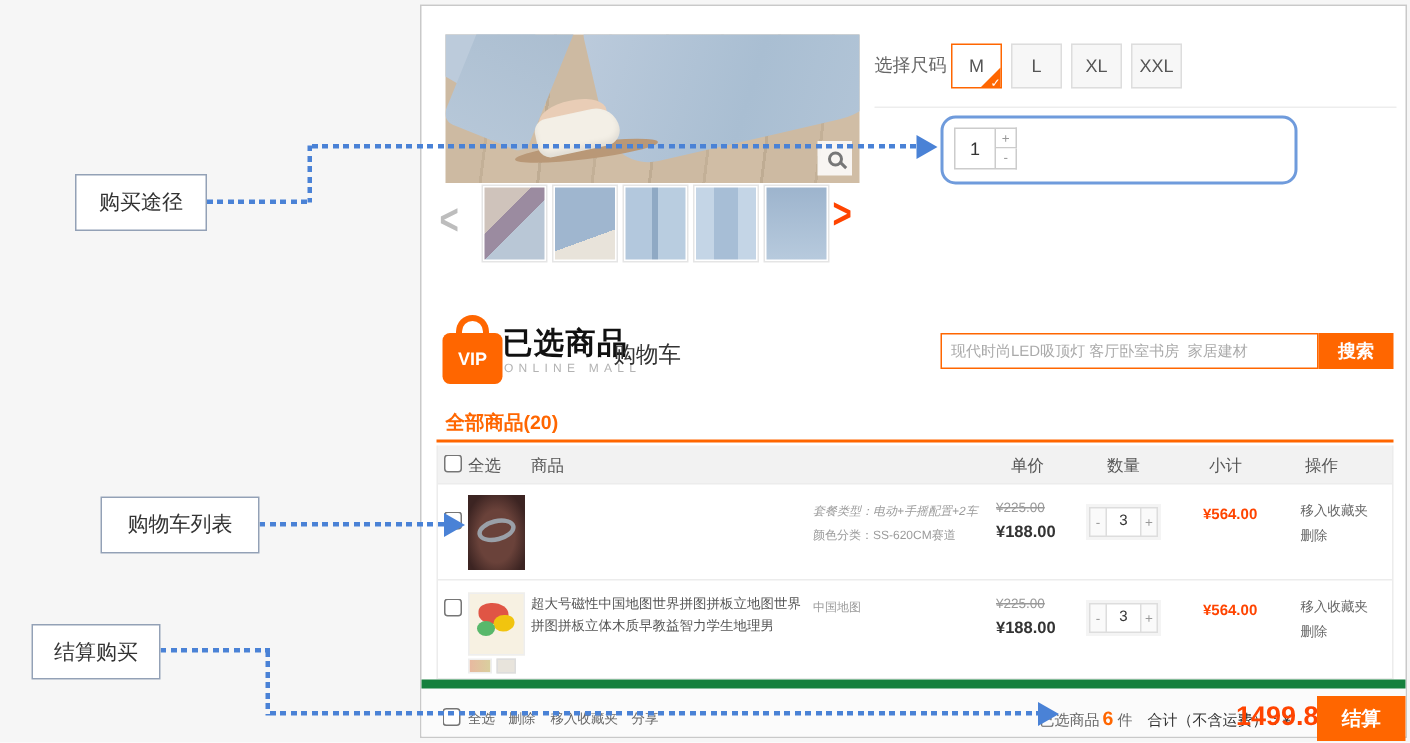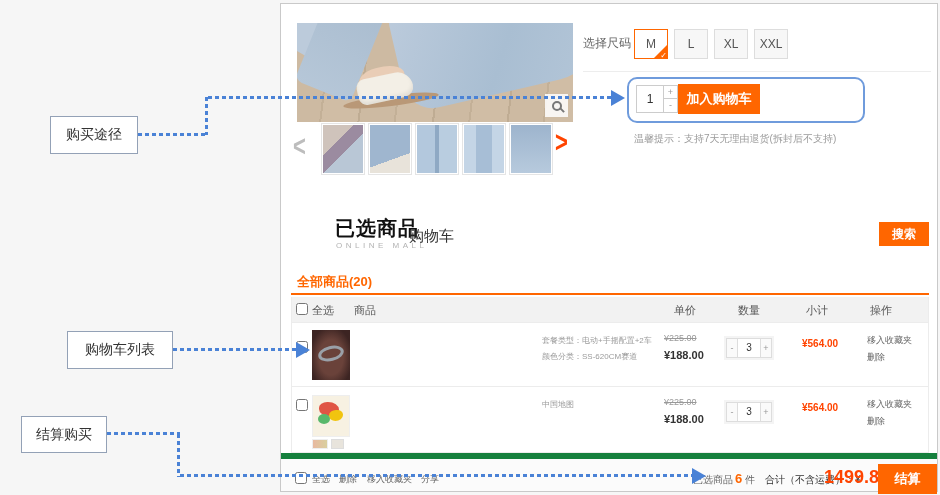--- a/index.html
+++ b/index.html
@@ -161,26 +161,31 @@
   </div>
   <div class="abs buy-divider"></div>
 
   <div class="abs qty-wrap">
     <div class="qty-box">1</div>
     <div class="qty-btns">
       <div class="qty-btn">+</div>
       <div class="qty-btn">-</div>
     </div>
   </div>
-  <button class="abs btn-cart">加入购物车</button>
-  <div class="abs tip">温馨提示：支持7天无理由退货(拆封后不支持)</div>
-
+
+  <div class="abs bag">
+    <div class="bag-handle"></div>
+    <div class="bag-body">
+        <span>VIP</span>
+      </div>
+  </div>
   <div class="abs mall-name">已选商品</div>
   <div class="abs mall-en">ONLINE MALL</div>
   <div class="abs mall-page">购物车</div>
+  <input class="abs search-input" readonly="" placeholder="现代时尚LED吸顶灯 客厅卧室书房  家居建材" style="">
   <button class="abs search-btn">搜索</button>
 
   <div class="abs section-title">全部商品(20)</div>
   <div class="abs section-line"></div>
 
   <div class="abs table">
     <div class="thead">
       <input type="checkbox" class="abs cb" style="left: 4px; top: 6px;">
       <span class="abs" style="left:20px;top:6px;">全选</span>
       <span class="abs" style="left:62px;top:6px;">商品</span>
@@ -188,21 +193,21 @@
       <span class="abs" style="left:446px;top:6px;text-align:right;">数量</span>
       <span class="abs" style="left:514px;top:6px;">小计</span>
       <span class="abs" style="left:578px;top:6px;">操作</span>
     </div>
 
     <div class="row r1">
       <input type="checkbox" class="abs cb" style="left: 4px; top: 18px;">
       <div class="abs img1" style="left:20px;top:7px;">
           <div class="track-ring"></div>
         </div>
-      <div class="abs p-spec" style="left:250px;top:12px;">套餐类型：电动+手摇配置+2车</div>
+      <div class="abs p-spec" style="left:250px;top:12px;font-style:italic;">套餐类型：电动+手摇配置+2车</div>
       <div class="abs p-spec" style="left:250px;top:28px;">颜色分类：SS-620CM赛道</div>
       <div class="abs p-old" style="left:372px;top:10px;">¥225.00</div>
       <div class="abs p-new" style="left:372px;top:26px;">¥188.00</div>
       <div class="abs row-qty" style="left:432px;top:13px;">
         <div class="rq-btn">-</div>
         <div class="rq-box">3</div>
         <div class="rq-btn">+</div>
       </div>
       <div class="abs p-sub" style="left:510px;top:15px;">¥564.00</div>
       <div class="abs p-op" style="left:575px;top:11px;">移入收藏夹</div>
@@ -211,20 +216,21 @@
 
     <div class="row r2">
       <input type="checkbox" class="abs cb" style="left: 4px; top: 12px;">
       <div class="abs img2" style="left:20px;top:8px;">
         <div class="blob-r"></div>
         <div class="blob-y"></div>
         <div class="blob-g"></div>
       </div>
       <div class="abs mini" style="left:20px;top:52px;"></div>
       <div class="abs mini2" style="left:39px;top:52px;"></div>
+      <div class="abs p-title" style="left:62px;top:8px;">超大号磁性中国地图世界拼图拼板立地图世界拼图拼板立体木质早教益智力学生地理男</div>
       <div class="abs p-spec" style="left:250px;top:12px;">中国地图</div>
       <div class="abs p-old" style="left:372px;top:10px;">¥225.00</div>
       <div class="abs p-new" style="left:372px;top:26px;">¥188.00</div>
       <div class="abs row-qty" style="left:432px;top:13px;">
         <div class="rq-btn">-</div>
         <div class="rq-box">3</div>
         <div class="rq-btn">+</div>
       </div>
       <div class="abs p-sub" style="left:510px;top:15px;">¥564.00</div>
       <div class="abs p-op" style="left:575px;top:11px;">移入收藏夹</div>

